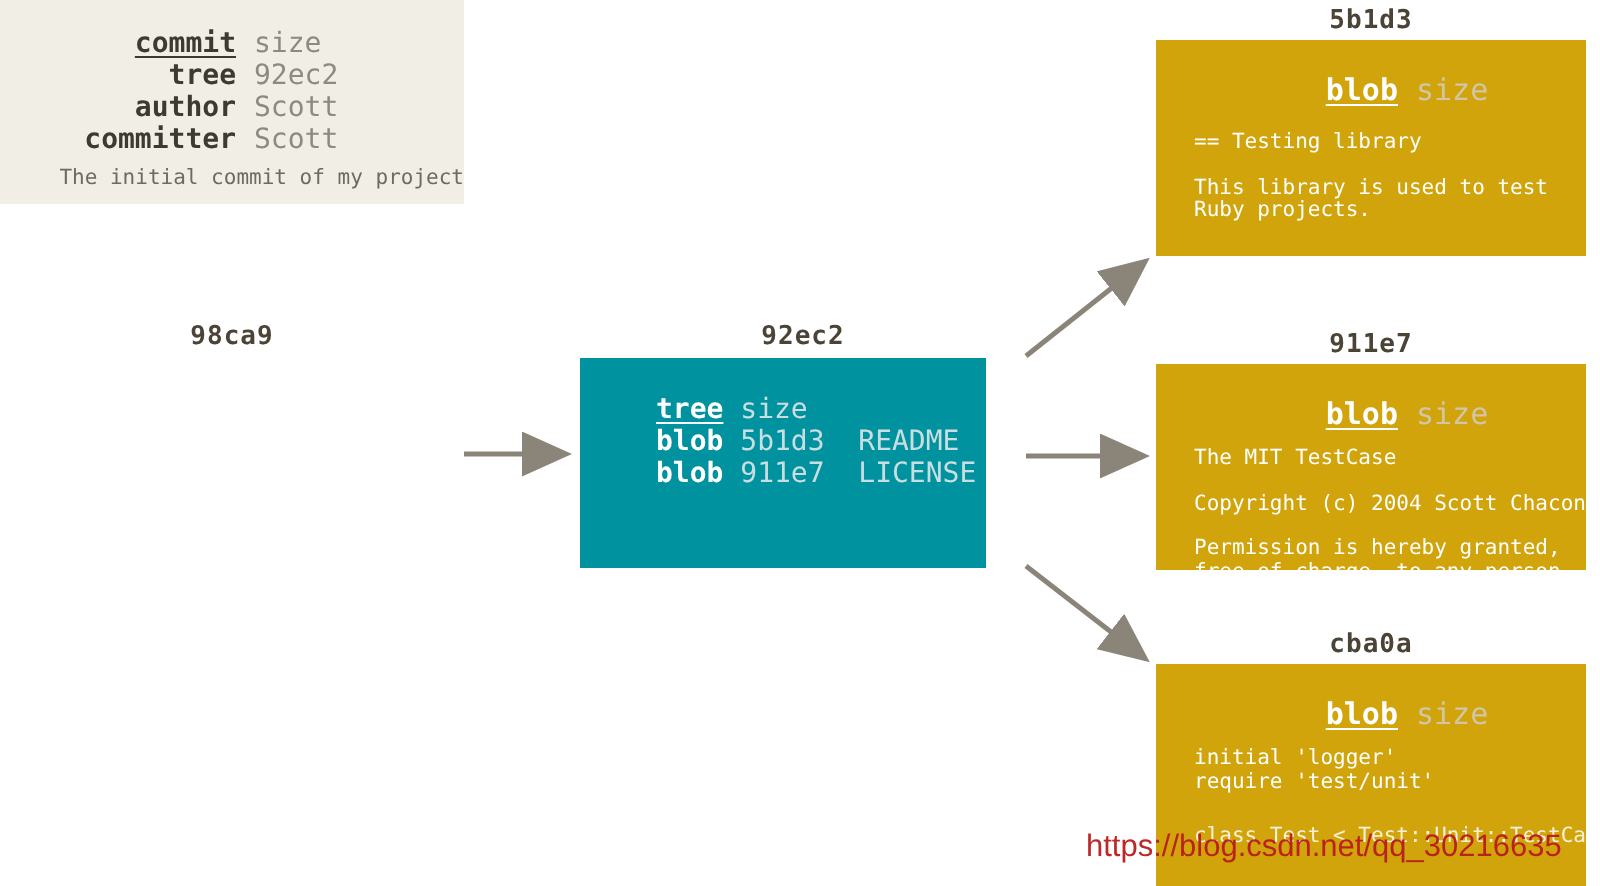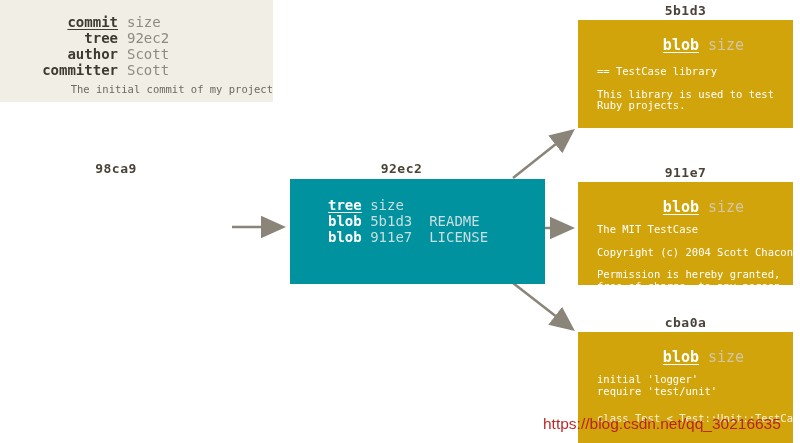--- a/index.html
+++ b/index.html
@@ -25,38 +25,38 @@
     font-size:13px;font-weight:bold;
     color:var(--label_text);
     z-index:1;
     letter-spacing:0.5px;
   }
   .box{position:absolute;z-index:1;}
   .u{text-decoration:underline;text-underline-offset:2px;}
 
   
   .commit-box{
-    left:0;top:181;width:273px;height:102px;
+    left:0;top:181;width:232px;height:102px;
     background:var(--cream);
     padding-top:14px;
   }
   .crow{
     display:grid;grid-template-columns:118px 1fr;column-gap:9px;
     font-size:14px;line-height:16px;
   }
   .ckey{text-align:right;font-weight:bold;color:#3f3a31;}
   .cval{color:#8f8a80;}
   .cmsg{
     margin-top:5px;text-align:right;
     font-size:10.5px;color:#6f6a61;white-space:nowrap;
   }
 
   
   .tree-box{
-    left:290px;top:179px;width:255px;height:105px;
+    left:290px;top:179px;width:203px;height:105px;
     background:var(--teal);
     padding:18px 0 0 38px;
   }
   .trow{font-size:14px;line-height:16px;white-space:nowrap;}
   .tkey{font-weight:bold;color:#ffffff;margin-right:1ch;}
   .tval{color:#c8dee0;}
   .tfile{color:#c8dee0;margin-left:2ch;}
 
   
   .blob-box{
@@ -148,21 +148,21 @@
     </div>
     <div class="trow">
       <span class="tkey">blob</span><span class="tval">911e7</span><span class="tfile">LICENSE</span>
     </div>
   </div>
 
   <div class="box blob-box blob-readme">
     <div class="bhead">
       <span class="bkey u">blob</span><span class="bsize">size</span>
     </div>
-    <div class="bline gap12">== TestCase library</div>
+    <div class="bline gap12">== Testing library</div>
     <div class="bline gap11">This library is used to test</div>
     <div class="bline">Ruby projects.</div>
   </div>
 
   <div class="box blob-box blob-license">
     <div class="bhead">
       <span class="bkey u">blob</span><span class="bsize">size</span>
     </div>
     <div class="bline gap8">The MIT TestCase</div>
     <div class="bline gap11">Copyright (c) 2004 Scott Chacon</div>

